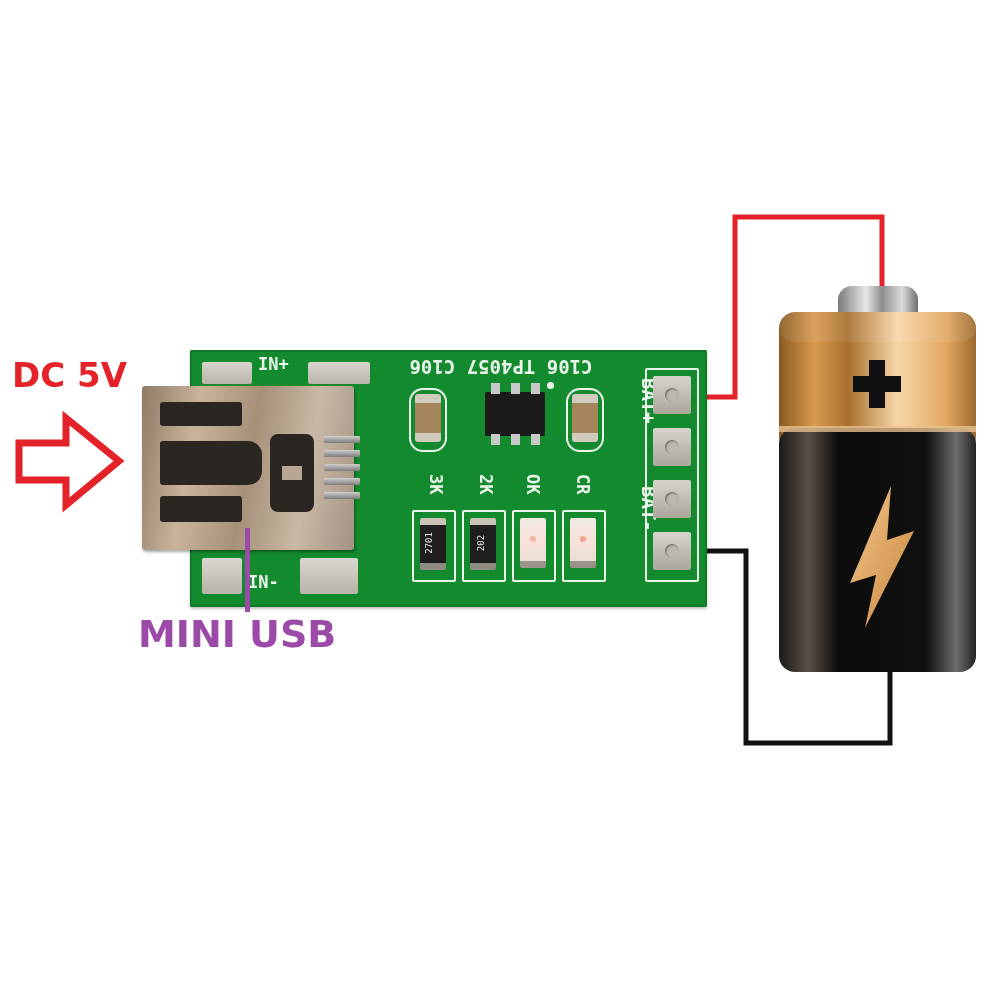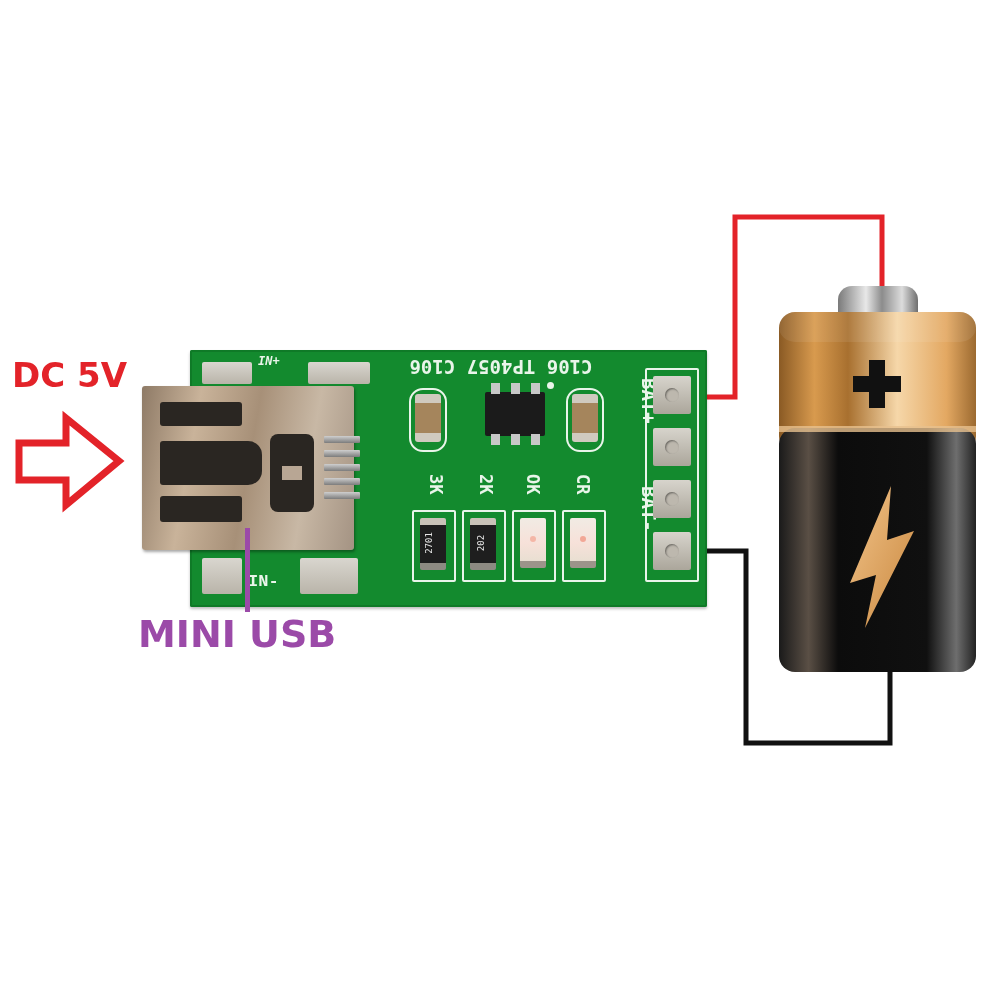--- a/index.html
+++ b/index.html
@@ -85,21 +85,21 @@
     </g>
 
     <path d="M891 486 L850 583 L876 575 L865 628 L914 531 L887 540 Z" fill="url(#bolt)"></path>
   </g>
 </svg>
 
 <div class="abs pcb">
 
   <div class="pad" style="left:12px; top:12px; width:50px; height:22px;"></div>
   <div class="pad" style="left:118px; top:12px; width:62px; height:22px;"></div>
-  <div class="silk" style="left:68px; top:4px; font-size:12px;font-style:italic;">IN+</div>
+  <div class="silk" style="left:68px; top:4px; font-size:17px;">IN+</div>
 
   <div class="silk rot180" style="left:186px; top:6px; font-size:19px; width:250px; text-align:center;">C106 TP4057 C106</div>
 
   <div class="capframe" style="left:219px; top:38px;"></div>
   <div class="cap" style="left:225px; top:44px;"></div>
   <div class="capframe" style="left:376px; top:38px;"></div>
   <div class="cap" style="left:382px; top:44px;"></div>
 
   <div class="silk" style="left:448px; top:28px; font-size:19px; writing-mode: vertical-rl;">BAT+</div>
   <div class="silk" style="left:448px; top:136px; font-size:19px; writing-mode: vertical-rl;">BAT-</div>
@@ -137,21 +137,21 @@
 
   <div class="led" style="left:330px; top:168px;">
     <div class="led-dot" style="left:10px; top:18px; background:#f4b6a6;"></div>
   </div>
   <div class="led" style="left:380px; top:168px;">
     <div class="led-dot" style="left:10px; top:18px; background:#f2a796;"></div>
   </div>
 
   <div class="pad" style="left:12px; top:208px; width:40px; height:36px;"></div>
   <div class="pad" style="left:110px; top:208px; width:58px; height:36px;"></div>
-  <div class="silk" style="left:58px; top:222px; font-size:17px;font-family:Liberation Mono, monospace;">IN-</div>
+  <div class="silk" style="left:58px; top:222px; font-size:17px;">IN-</div>
 </div>
 
 <div class="ic">
   <div class="ic-pin" style="left:6px; top:-9px;"></div>
   <div class="ic-pin" style="left:26px; top:-9px;"></div>
   <div class="ic-pin" style="left:46px; top:-9px;"></div>
   <div class="ic-pin" style="left:6px; top:42px;"></div>
   <div class="ic-pin" style="left:26px; top:42px;"></div>
   <div class="ic-pin" style="left:46px; top:42px;"></div>
   <div style="position:absolute; left:62px; top:-10px; width:7px; height:7px; border-radius:50%; background:#e9f5ea;"></div>

